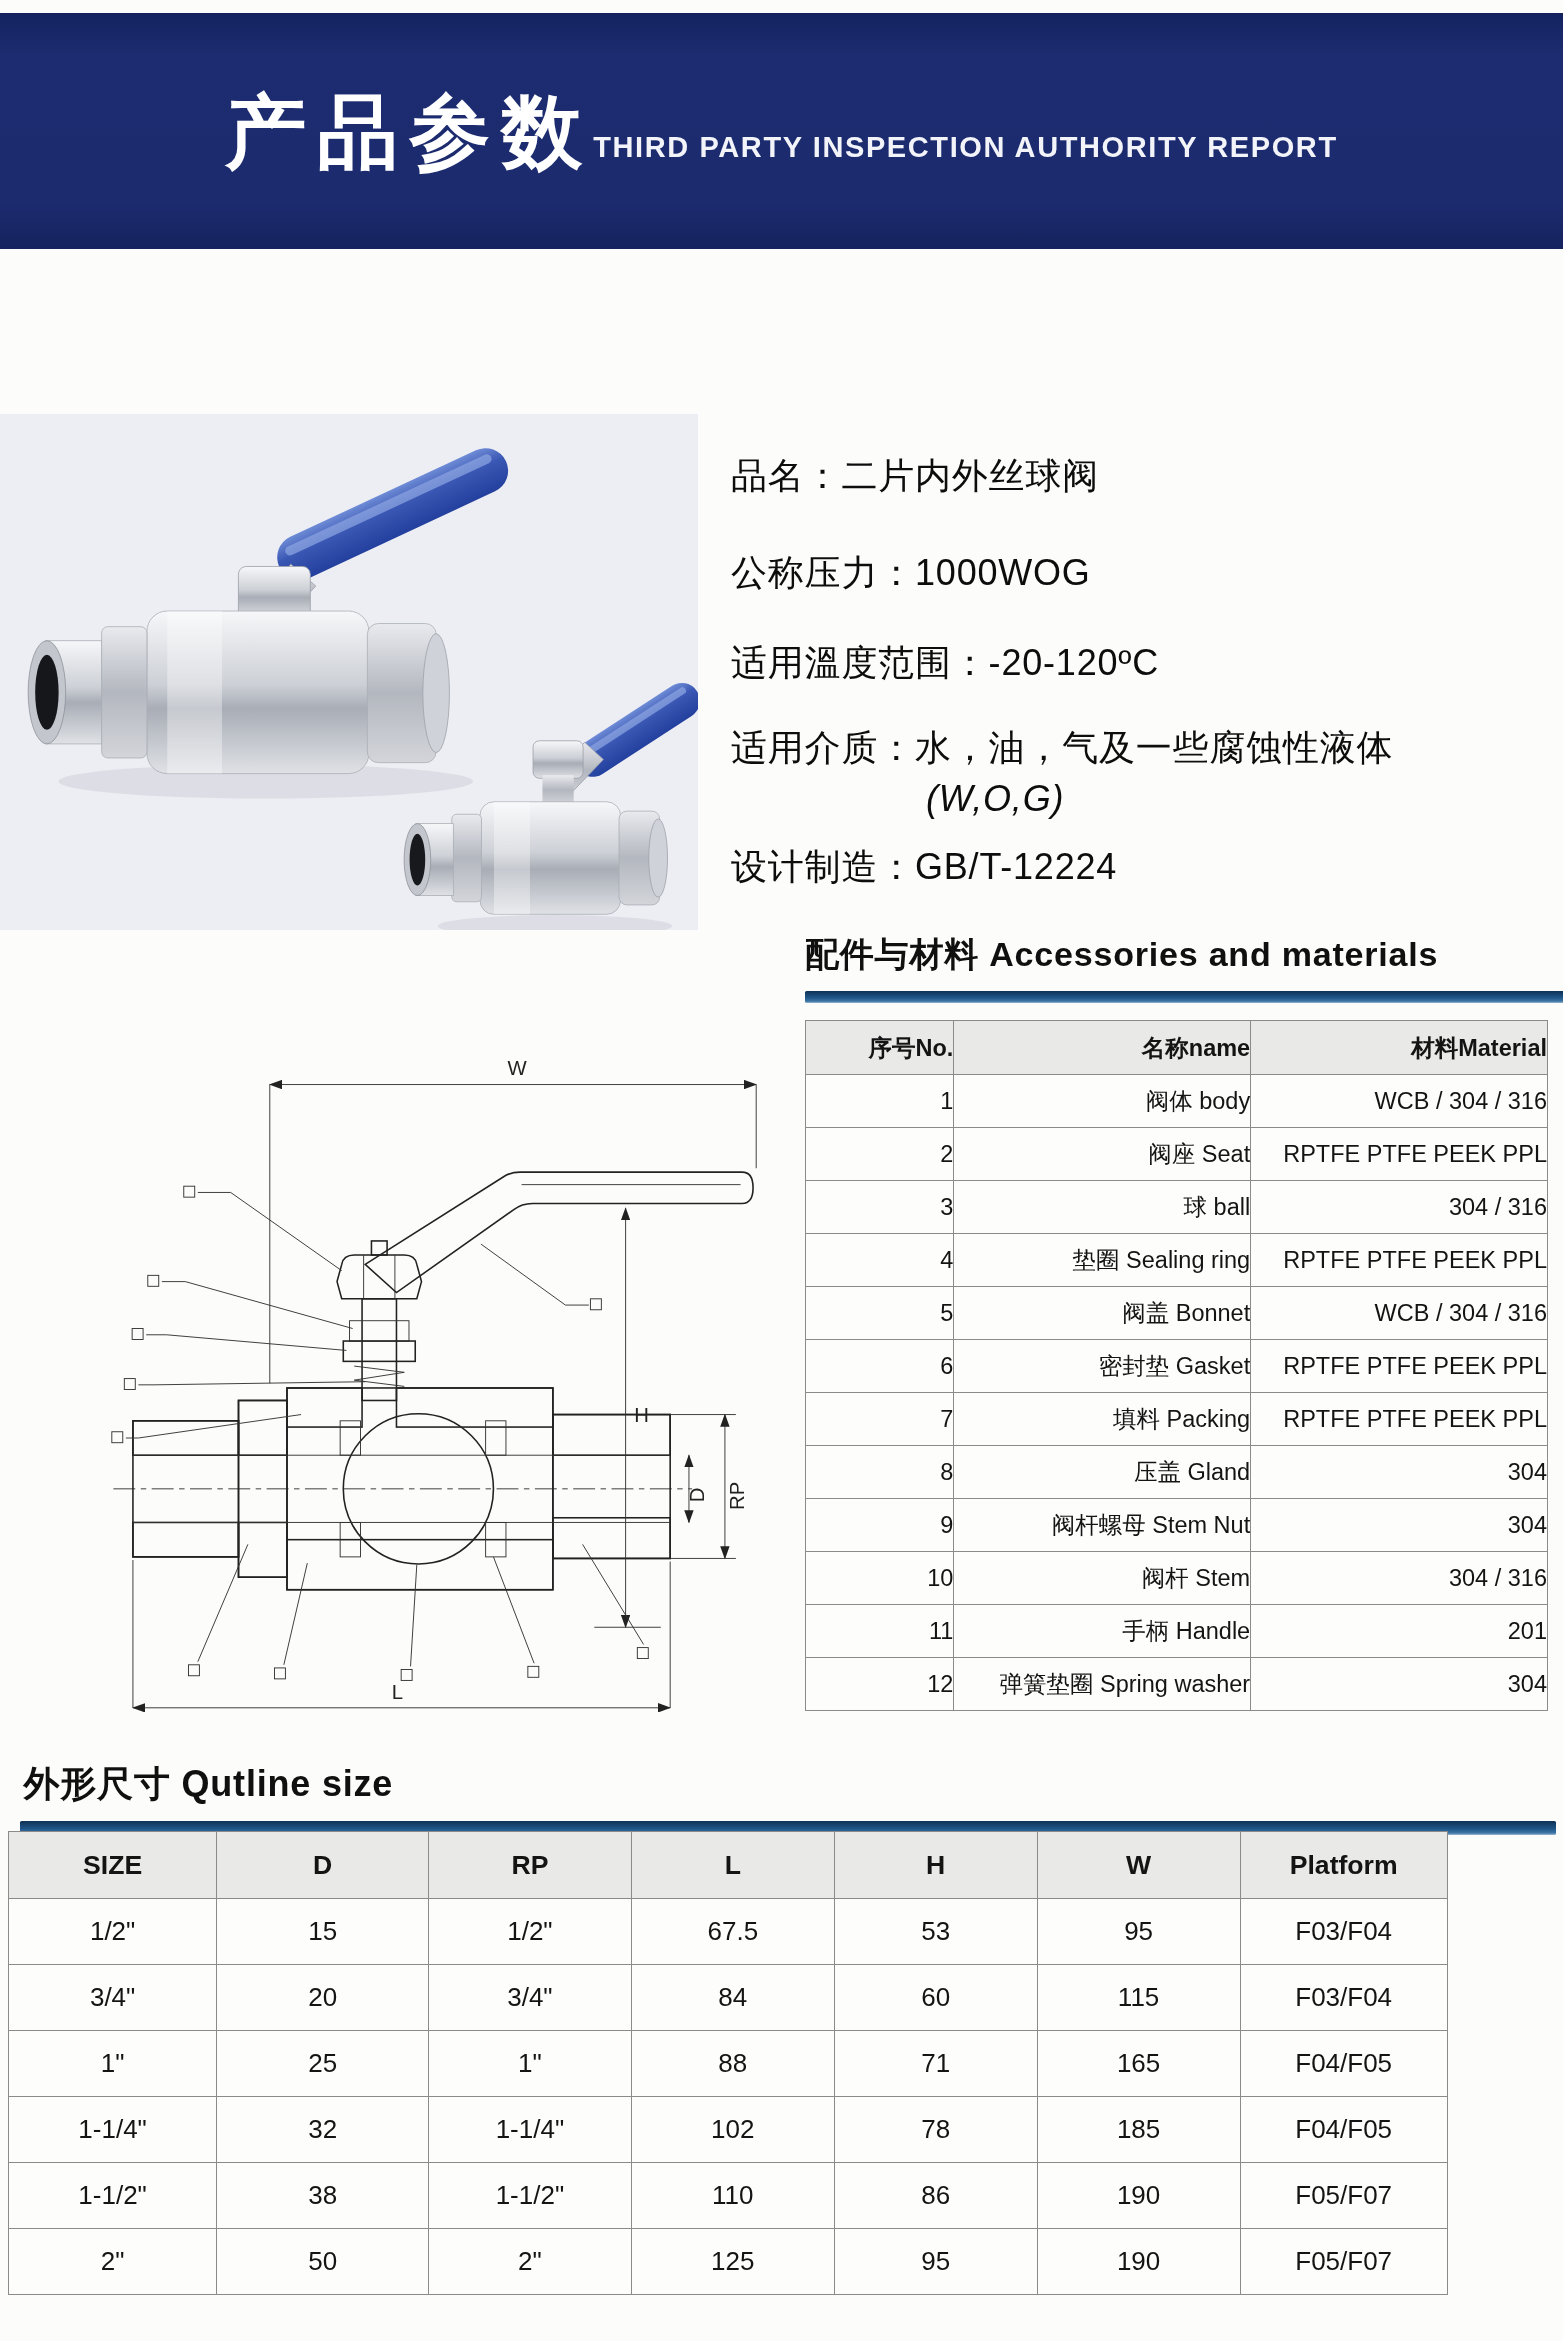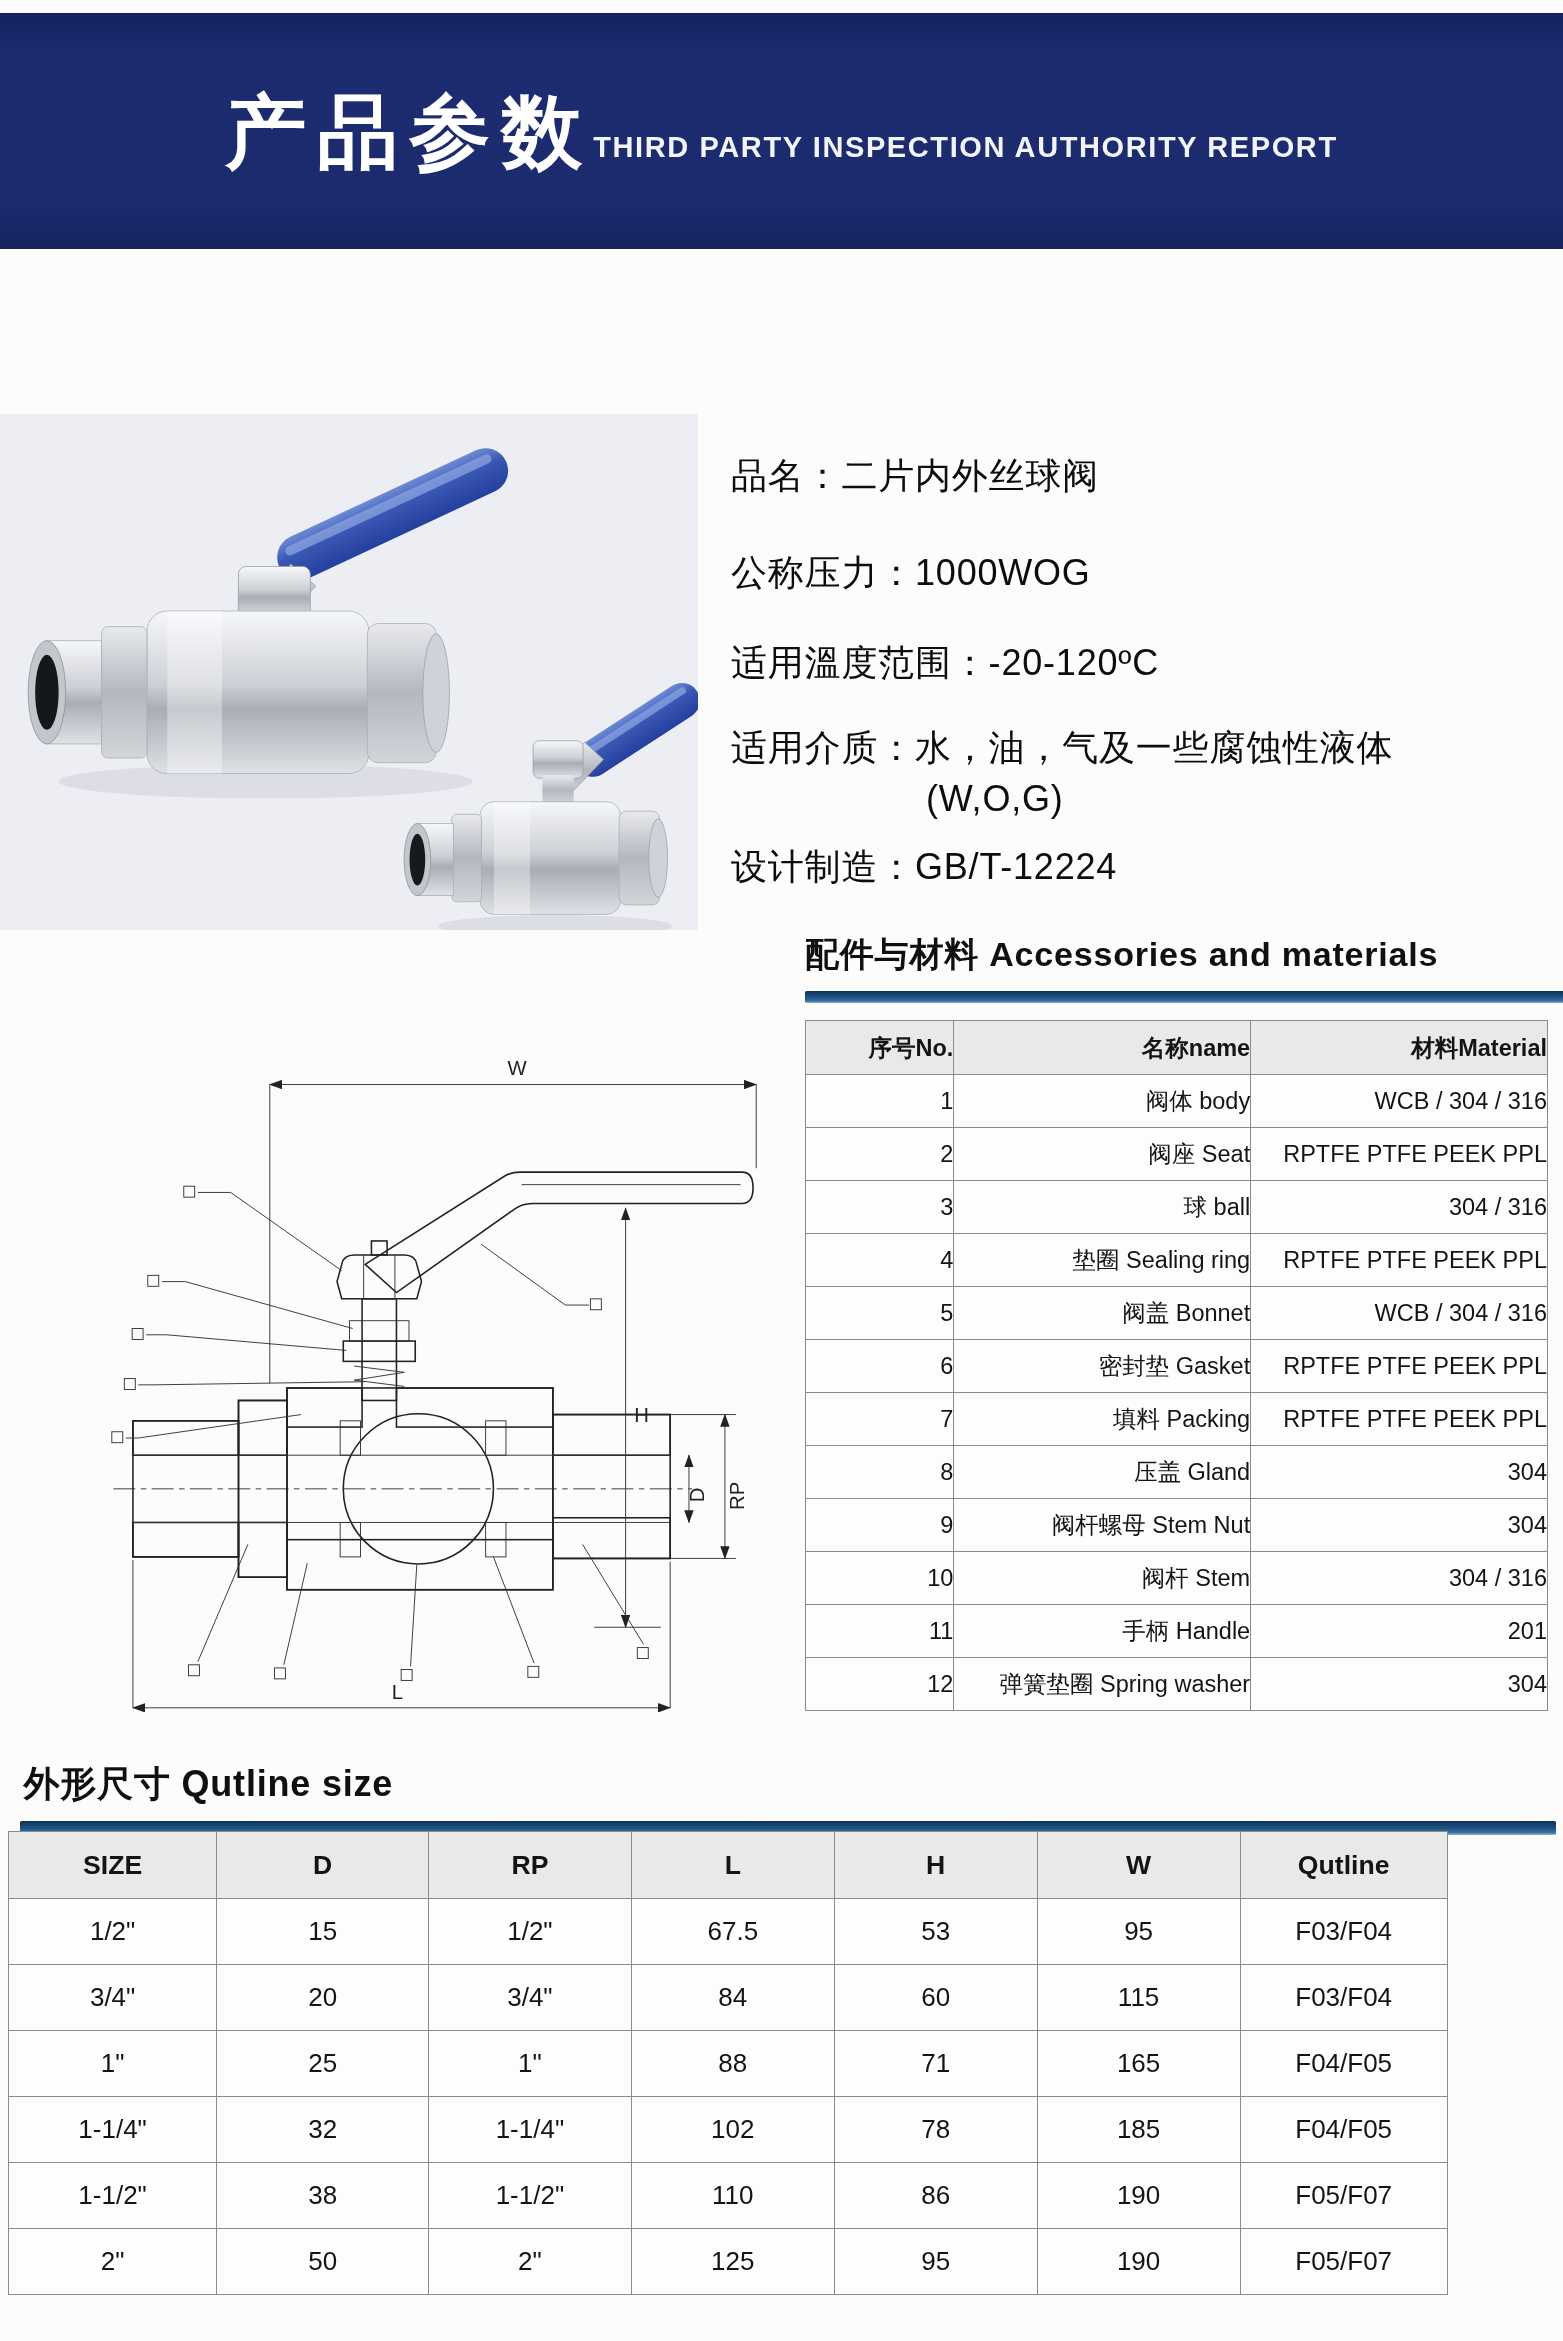--- a/index.html
+++ b/index.html
@@ -22,21 +22,21 @@
   }
   
   .photo-panel{position:absolute;left:0;top:414px;width:698px;height:516px;background:#edeef4;}
   
   .spec-list{position:absolute;left:731px;top:455px;width:813px;}
   .spec-line{font-size:36px;line-height:1.15;color:#0d0d0d;letter-spacing:0.8px;}
   .spec-line:nth-child(1){margin-bottom:56px;}
   .spec-line:nth-child(2){margin-bottom:48px;}
   .spec-line:nth-child(3){margin-bottom:44px;}
   .spec-line:nth-child(4){margin-bottom:9.4px;}
-  .spec-line:nth-child(5){margin-left:195px;margin-bottom:26.6px;}
+  .spec-line:nth-child(5){margin-left:195px;margin-bottom:26.6px;font-style:italic;}
   
   .section-title{font-size:34px;font-weight:bold;color:#101010;letter-spacing:0.8px;}
   .accent-bar{
     height:12.5px;border-radius:1.6px;
     background:linear-gradient(180deg,#0e3156 0%,#1e5586 55%,#3c75a6 85%,#9cb8cf 100%);
   }
   
   .accessories-section{position:absolute;left:791px;top:932px;width:762px;padding-left:14px;}
   .accessories-section .accent-bar{margin-top:12.5px;width:761px;}
   table{border-collapse:collapse;table-layout:fixed;}
@@ -363,21 +363,21 @@
         <col>
       </colgroup>
     <thead>
         <tr>
           <th>SIZE</th>
           <th>D</th>
           <th>RP</th>
           <th>L</th>
           <th>H</th>
           <th>W</th>
-          <th>Qutline</th>
+          <th>Platform</th>
         </tr>
       </thead>
     <tbody>
         <tr>
           <td>1/2"</td>
           <td>15</td>
           <td>1/2"</td>
           <td>67.5</td>
           <td>53</td>
           <td>95</td>

